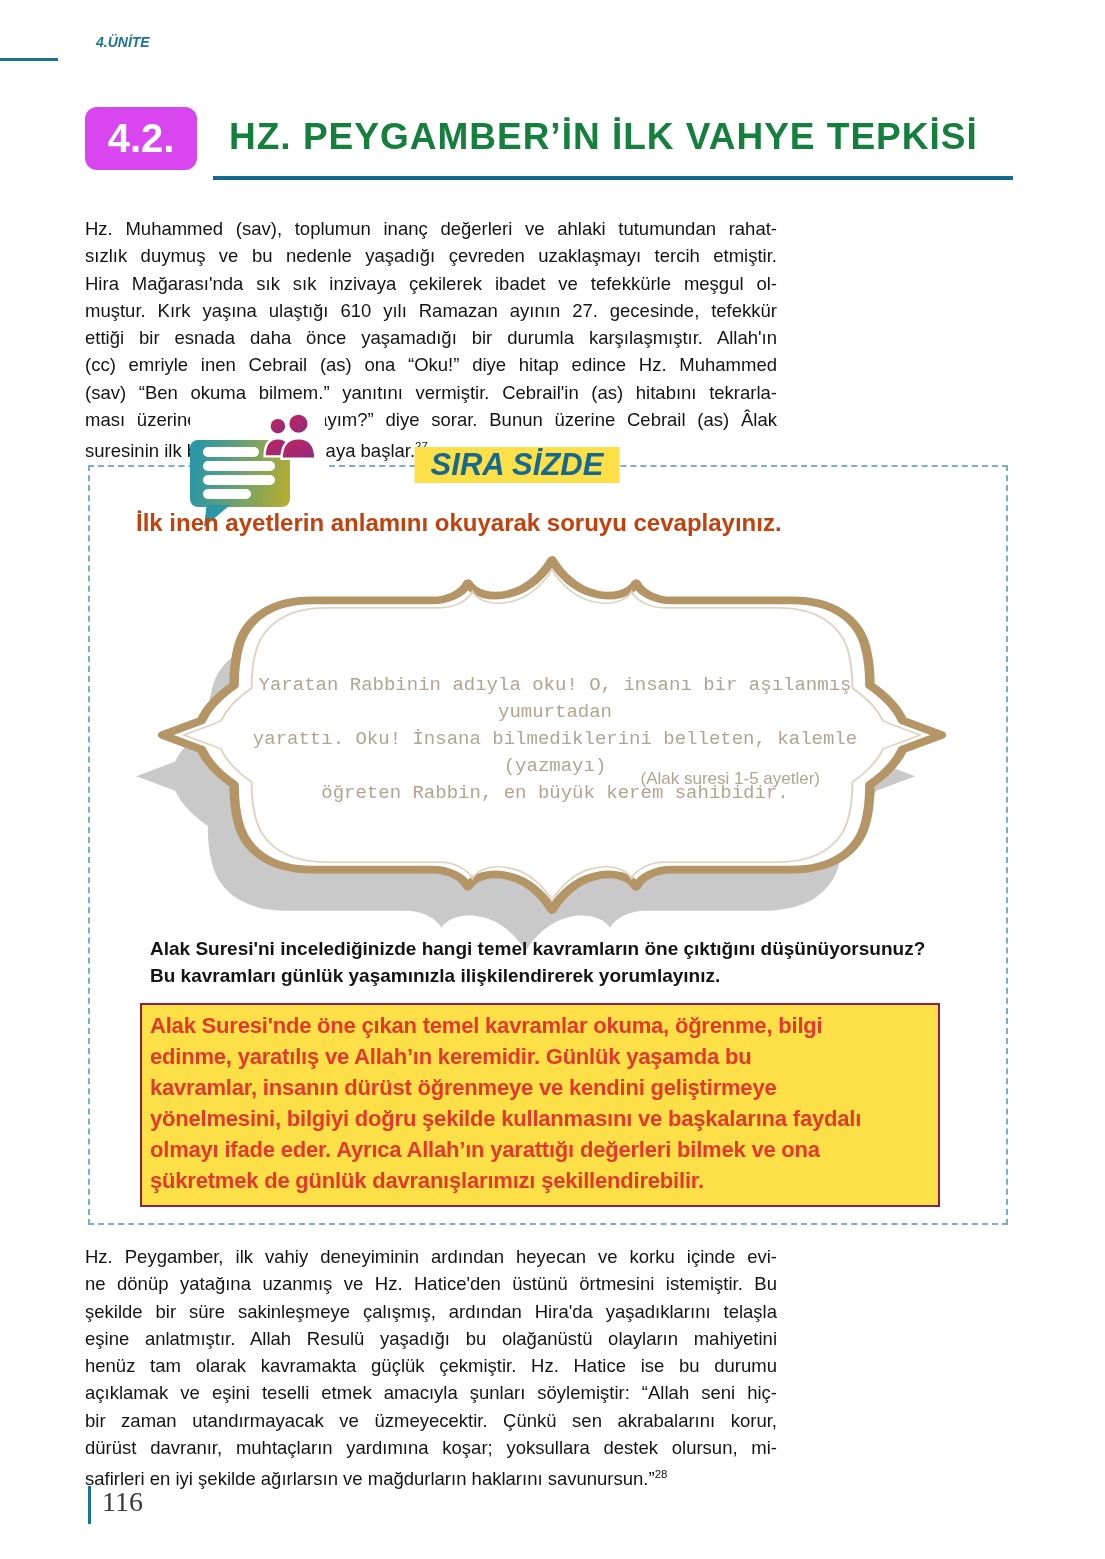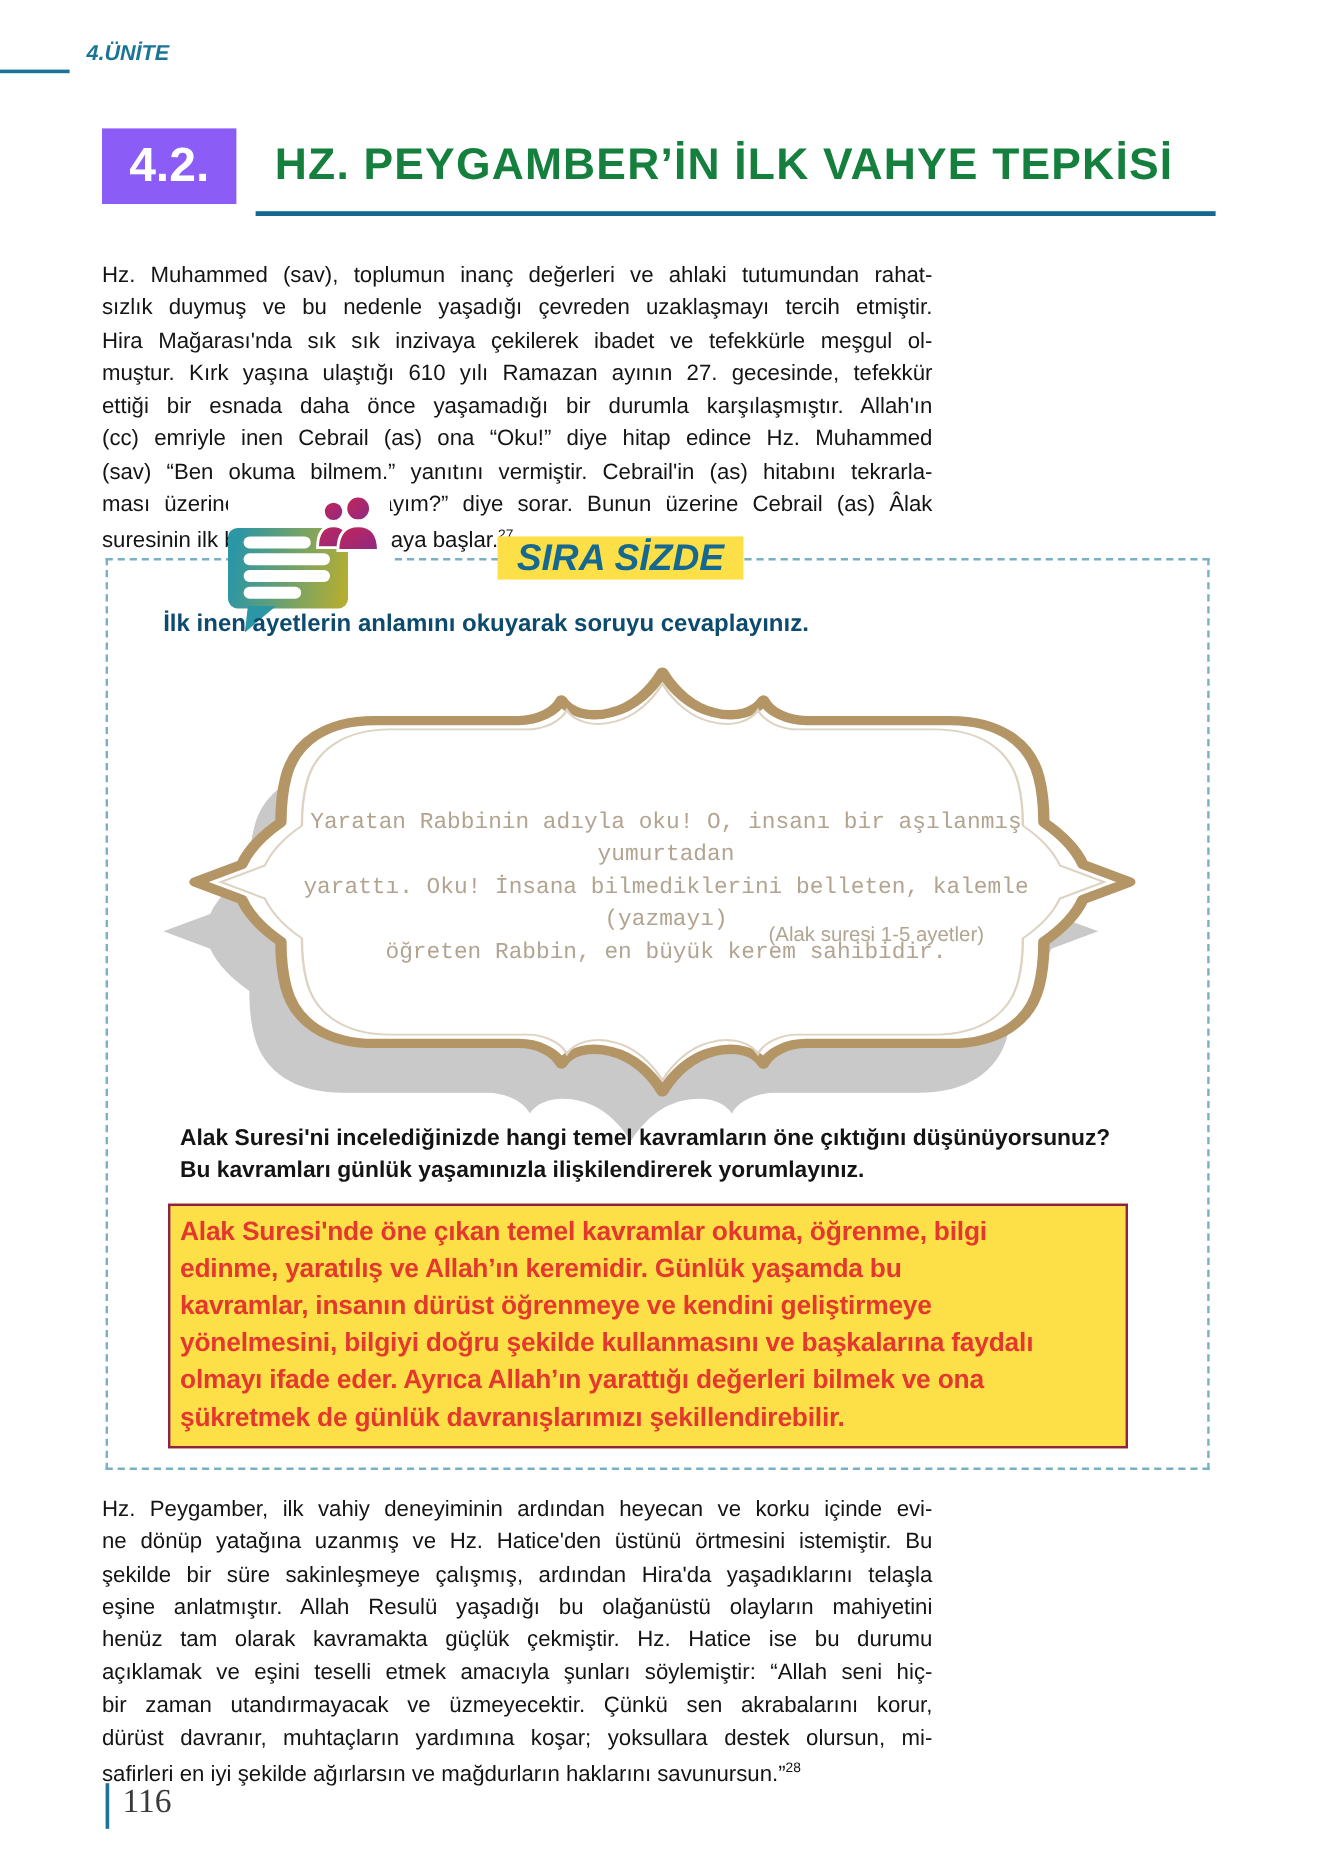--- a/index.html
+++ b/index.html
@@ -4,26 +4,26 @@
 <style>
   html,body { margin:0; padding:0; }
   body {
     width:1105px; height:1559px; position:relative; background:#ffffff;
     font-family:"Liberation Sans", sans-serif; overflow:hidden;
   }
   .abs { position:absolute; }
 
   
   .unit-rule { left:0; top:58px; width:58px; height:3px; background:#1b7495; }
-  .unit-label { left:72px; top:34px; font-size:18px; font-weight:bold; font-style:italic; color:#1b7495; }
+  .unit-label { left:96px; top:34px; font-size:14px; font-weight:bold; font-style:italic; color:#1b7495; }
 
   
   .section-badge {
-    left:85px; top:107px; width:112px; height:63px; background:#8b5cf6; color:#fff;
-    font-size:40px; font-weight:bold; display:flex; align-items:center; justify-content:center;
+    left:85px; top:107px; width:112px; height:63px; background:#d946ef; color:#fff;
+    font-size:40px; font-weight:bold; display:flex; align-items:center; justify-content:center;border-radius:12px;
   }
   .section-title { left:213px; top:116px; font-size:37px; font-weight:bold; color:#15803d; letter-spacing:1px; white-space:nowrap;margin-left:16px; }
   .title-rule { left:213px; top:176px; width:800px; height:4px; background:#15688f; }
 
   
   .para { left:85px; width:692px; font-size:18.5px; line-height:27.3px; color:#141414; }
   .para1 { top:196px;margin-top:19px; }
   .para2 { top:1243px; }
   .jline { text-align:justify; text-align-last:justify; }
   .lline { text-align:left; }
@@ -47,21 +47,21 @@
   .bar1 { top:7px;  width:56px; }
   .bar2 { top:21px; width:72px; }
   .bar3 { top:35px; width:72px; }
   .bar4 { top:49px; width:48px; }
   .bubble-tail {
     left:14px; top:93px; width:26px; height:22px; background:#2b96a5;
     clip-path:polygon(0 100%, 10% 0, 100% 0);
   }
   .people { right:6px; top:0; width:58px; height:50px; }
 
-  .instruction { left:46px; top:42px; font-size:20px; font-weight:bold; color:#0c4a6e; }
+  .instruction { left:46px; top:42px; font-size:24px; font-weight:bold; color:#c2410c; }
 
   
   .frame-wrap { left:62px; top:88px; width:800px; height:360px; }
   .frame-wrap svg { width:100%; height:100%; overflow:visible; }
   .quote-block { left:150px; top:205px; width:630px; text-align:center; font-size:19px; line-height:27px; color:#b2a491;font-family:Liberation Mono, monospace; }
   .quote-attr { left:150px; top:302px; width:580px; text-align:right; font-size:17px; color:#b2a491; }
 
   
   .question { left:60px; top:468px; width:860px; font-size:19px; font-weight:bold; color:#141414; line-height:27px; }
   .answer-box {

